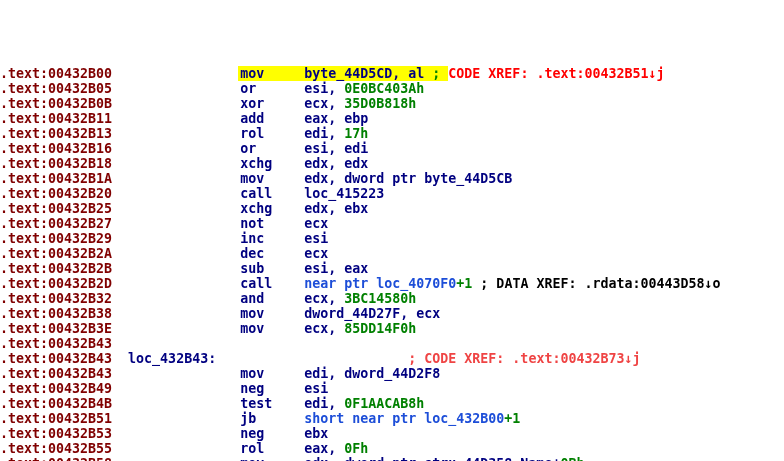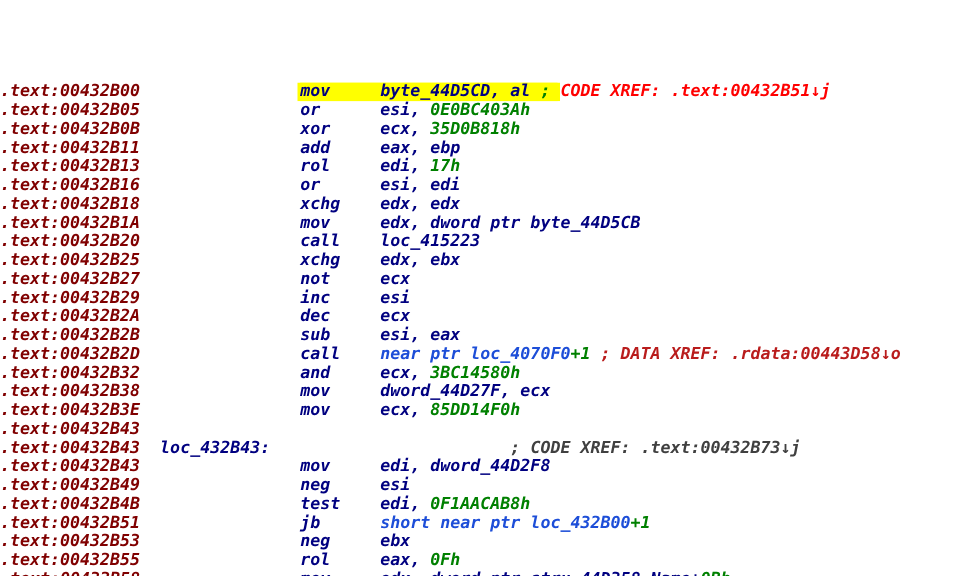--- a/index.html
+++ b/index.html
@@ -9,28 +9,28 @@
   }
   .disasm{
     font-family:"DejaVu Sans Mono","Liberation Mono",monospace;
     font-weight:bold;
     font-size:13.3px;
     line-height:15px;
     white-space:pre;
     color:#000080;
   }
   .partial-wrap{height:6px;overflow:hidden;}
-  .line{height:15px;overflow:hidden;font-style:italic;}
+  .line{height:15px;overflow:hidden;}
   .c-addr{color:#800000;}
   .c-ins{color:#000080;}
   .c-num{color:#008000;}
   .c-gop{color:#1d4ed8;}
   .c-xred{color:#ff0000;}
-  .c-xgreen{color:#404040;}
-  .c-olive{color:#b91c1c;}
+  .c-xgreen{color:#ef4444;}
+  .c-olive{color:#000000;}
   .c-plain{color:#000000;}
   .hl{background:#ffff00;box-shadow:-2px 0 0 #ffff00;}
 </style>
 </head>
 <body>
 
 <div class="disasm">
   <div class="partial-wrap">
     
   </div>

